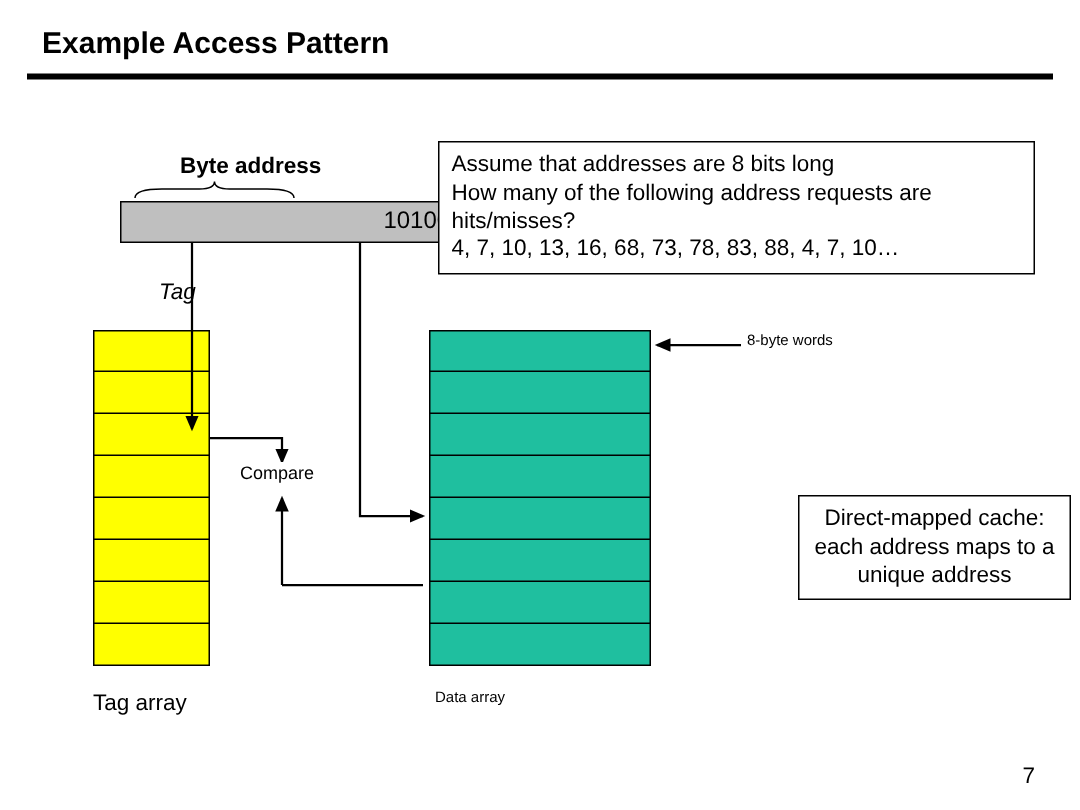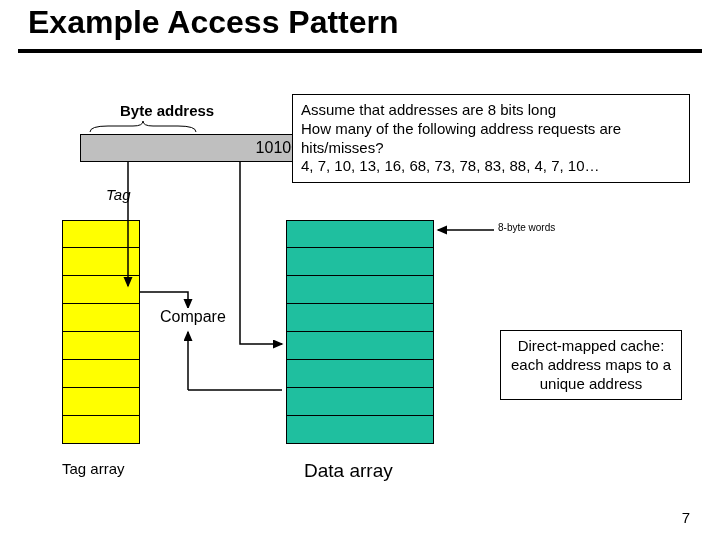--- a/index.html
+++ b/index.html
@@ -1,35 +1,35 @@
 <!DOCTYPE html>
 <html><head>
 <meta charset="utf-8">
 <style>
   * { box-sizing: border-box; margin: 0; padding: 0; }
   body { width: 720px; height: 540px; font-family: Arial, sans-serif; background: #fff; position: relative; }
-  .title { font-size: 32px; padding: 4px 0 8px 28px; color: #000; }
+  .title { font-size: 20px; padding: 18px 0 8px 28px; color: #000; }
   .rule { border: none; border-top: 4px solid #000; margin: 0 18px; }
   .stage { position: absolute; left: 0; top: 70px; width: 720px; height: 470px; }
   .byte-label { position: absolute; left: 120px; top: 32px; font-size: 15px; font-weight: bold; }
   .addr-box { position: absolute; left: 80px; top: 64px; width: 236px; height: 28px; border: 1px solid #000; background: #bfbfbf; display: flex; justify-content: flex-end; align-items: center; padding-right: 6px; font-size: 16px; }
   .brace { position: absolute; left: 88px; top: 50px; width: 110px; height: 14px; }
   .tag-label { position: absolute; left: 106px; top: 116px; font-size: 15px; font-style: italic; }
   .assume { position: absolute; left: 292px; top: 24px; width: 398px; border: 1.5px solid #000; background: #fff; padding: 6px 8px; font-size: 15px; line-height: 1.25; }
   .tag-array { position: absolute; left: 62px; top: 150px; width: 78px; }
   .tag-array .cell { height: 28px; border: 1px solid #000; background: #ffff00; border-top: none; }
   .tag-array .cell:first-child { border-top: 1px solid #000; }
   .data-array { position: absolute; left: 286px; top: 150px; width: 148px; }
   .data-array .cell { height: 28px; border: 1px solid #000; background: #1fbf9f; border-top: none; }
   .data-array .cell:first-child { border-top: 1px solid #000; }
   .tag-arr-label { position: absolute; left: 62px; top: 390px; font-size: 15px; }
-  .data-arr-label { position: absolute; left: 304px; top: 390px; font-size: 19px; }
+  .data-arr-label { position: absolute; left: 290px; top: 390px; font-size: 10px; }
   .words-label { position: absolute; left: 498px; top: 152px; font-size: 10px; }
-  .dm-box { position: absolute; left: 500px; top: 260px; width: 182px; border: 1.5px solid #000; background: #fff; padding: 6px 4px; text-align: center; font-size: 15px; line-height: 1.25; }
-  .compare-label { position: absolute; left: 158px; top: 238px; font-size: 16px; background: #fff; padding: 0 2px; }
+  .dm-box { position: absolute; left: 532px; top: 260px; width: 182px; border: 1.5px solid #000; background: #fff; padding: 6px 4px; text-align: center; font-size: 15px; line-height: 1.25; }
+  .compare-label { position: absolute; left: 158px; top: 238px; font-size: 12px; background: #fff; padding: 0 2px; }
   .pagenum { position: absolute; right: 30px; bottom: 14px; font-size: 15px; }
   svg.overlay { position: absolute; left: 0; top: 0; width: 720px; height: 470px; pointer-events: none; }
 </style>
 </head>
 <body>
 
 <h1 class="title">Example Access Pattern</h1>
 <hr class="rule">
 
 <div class="stage">

